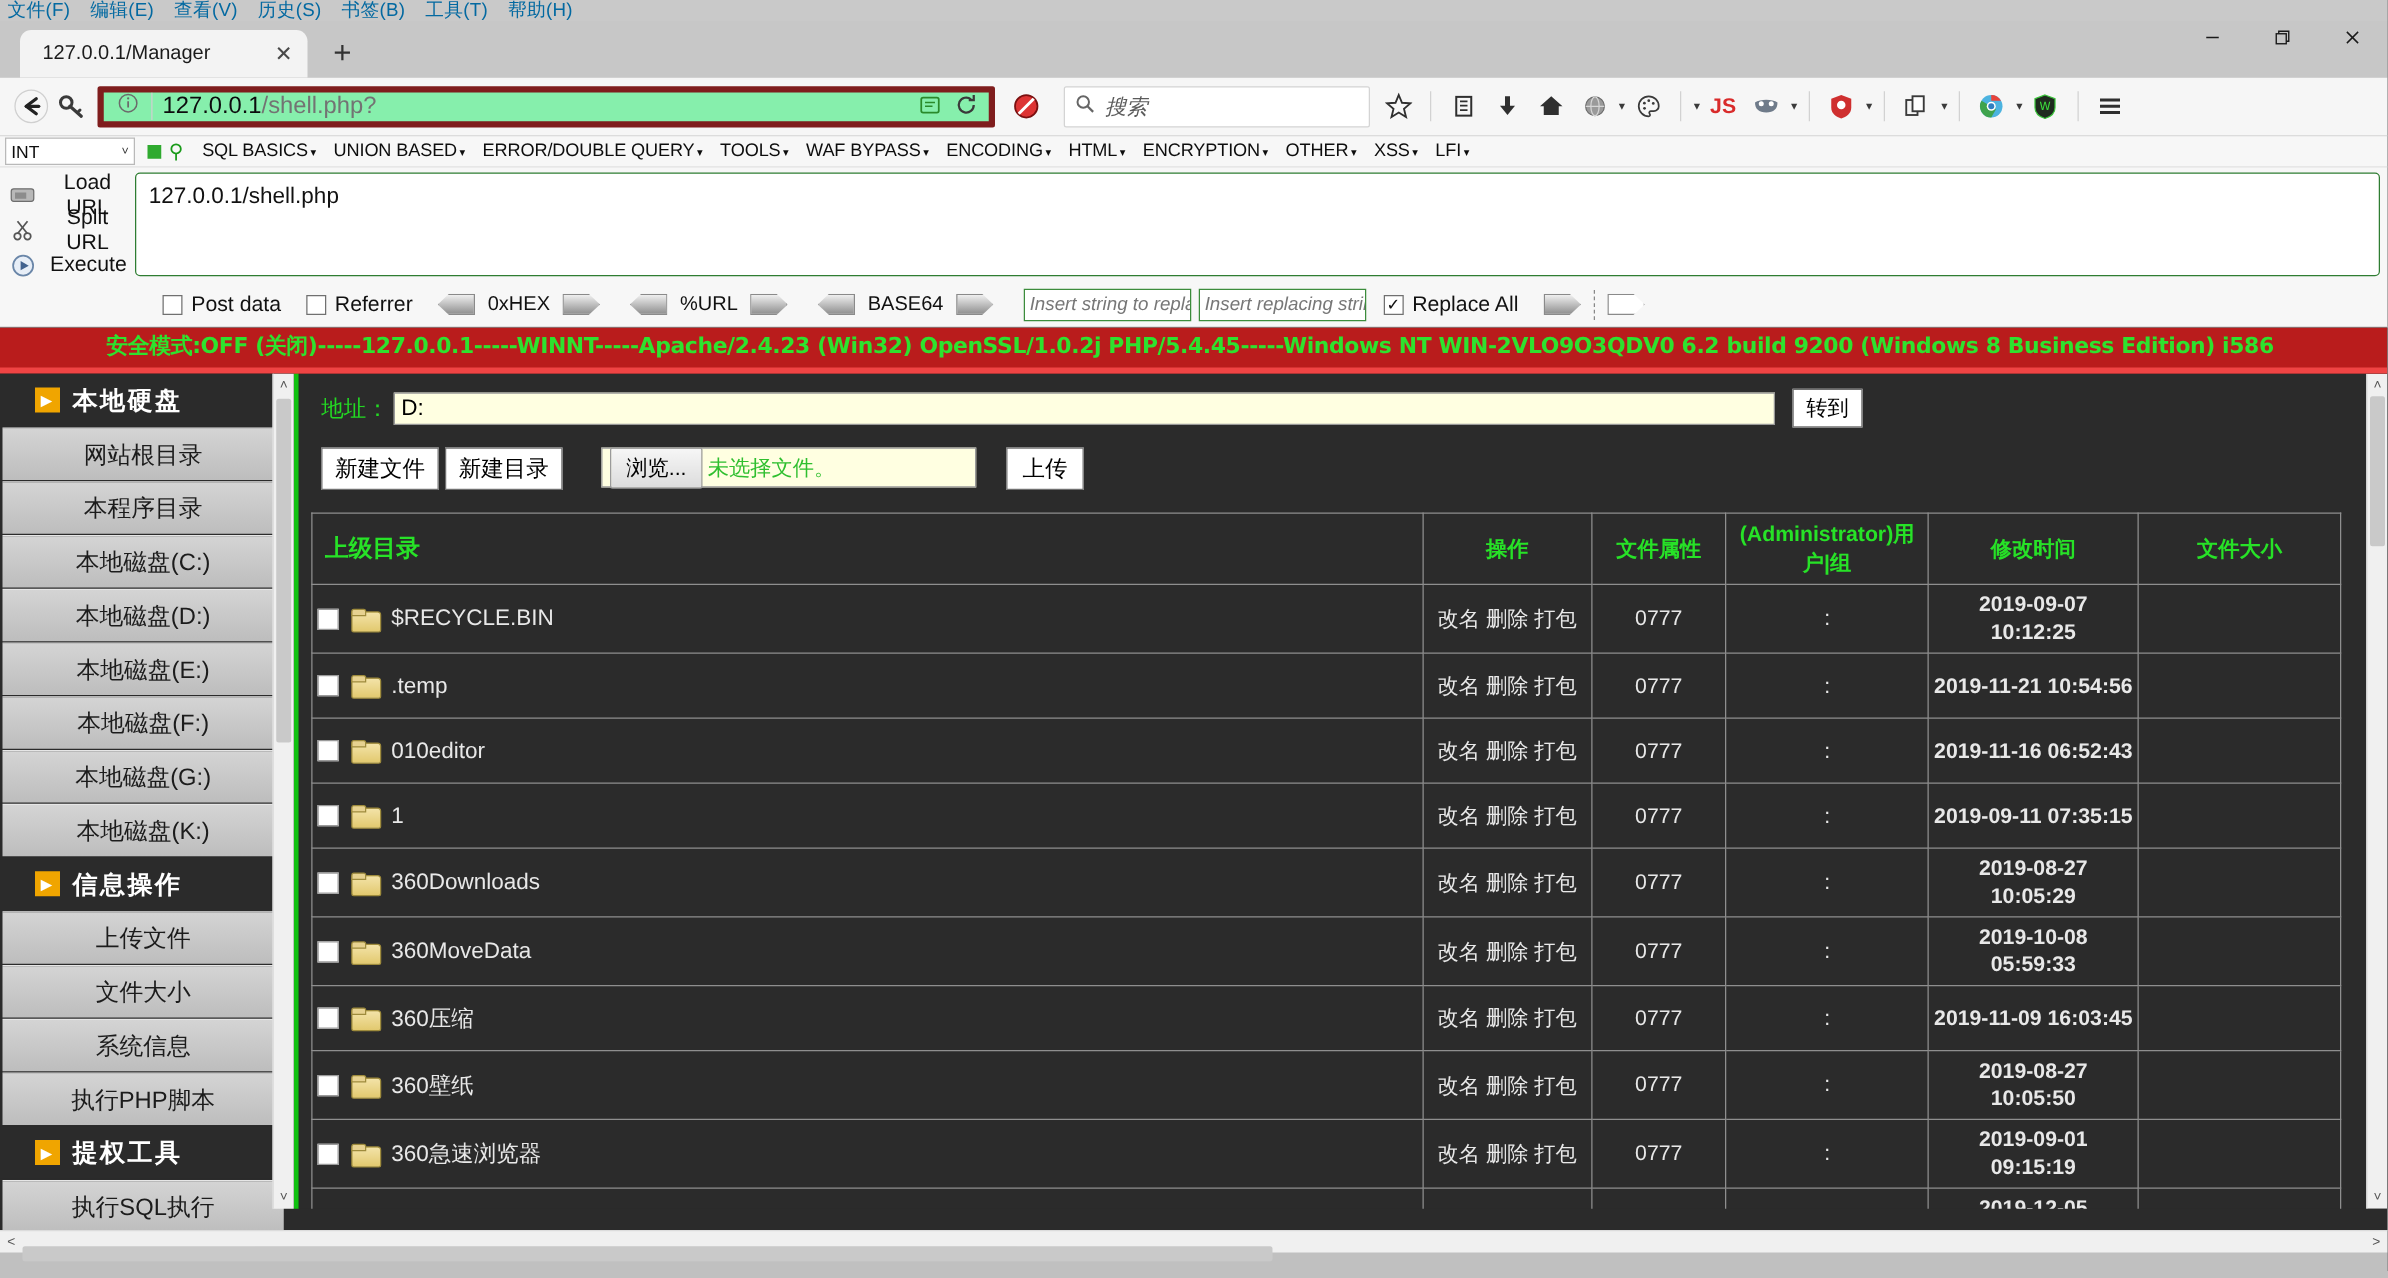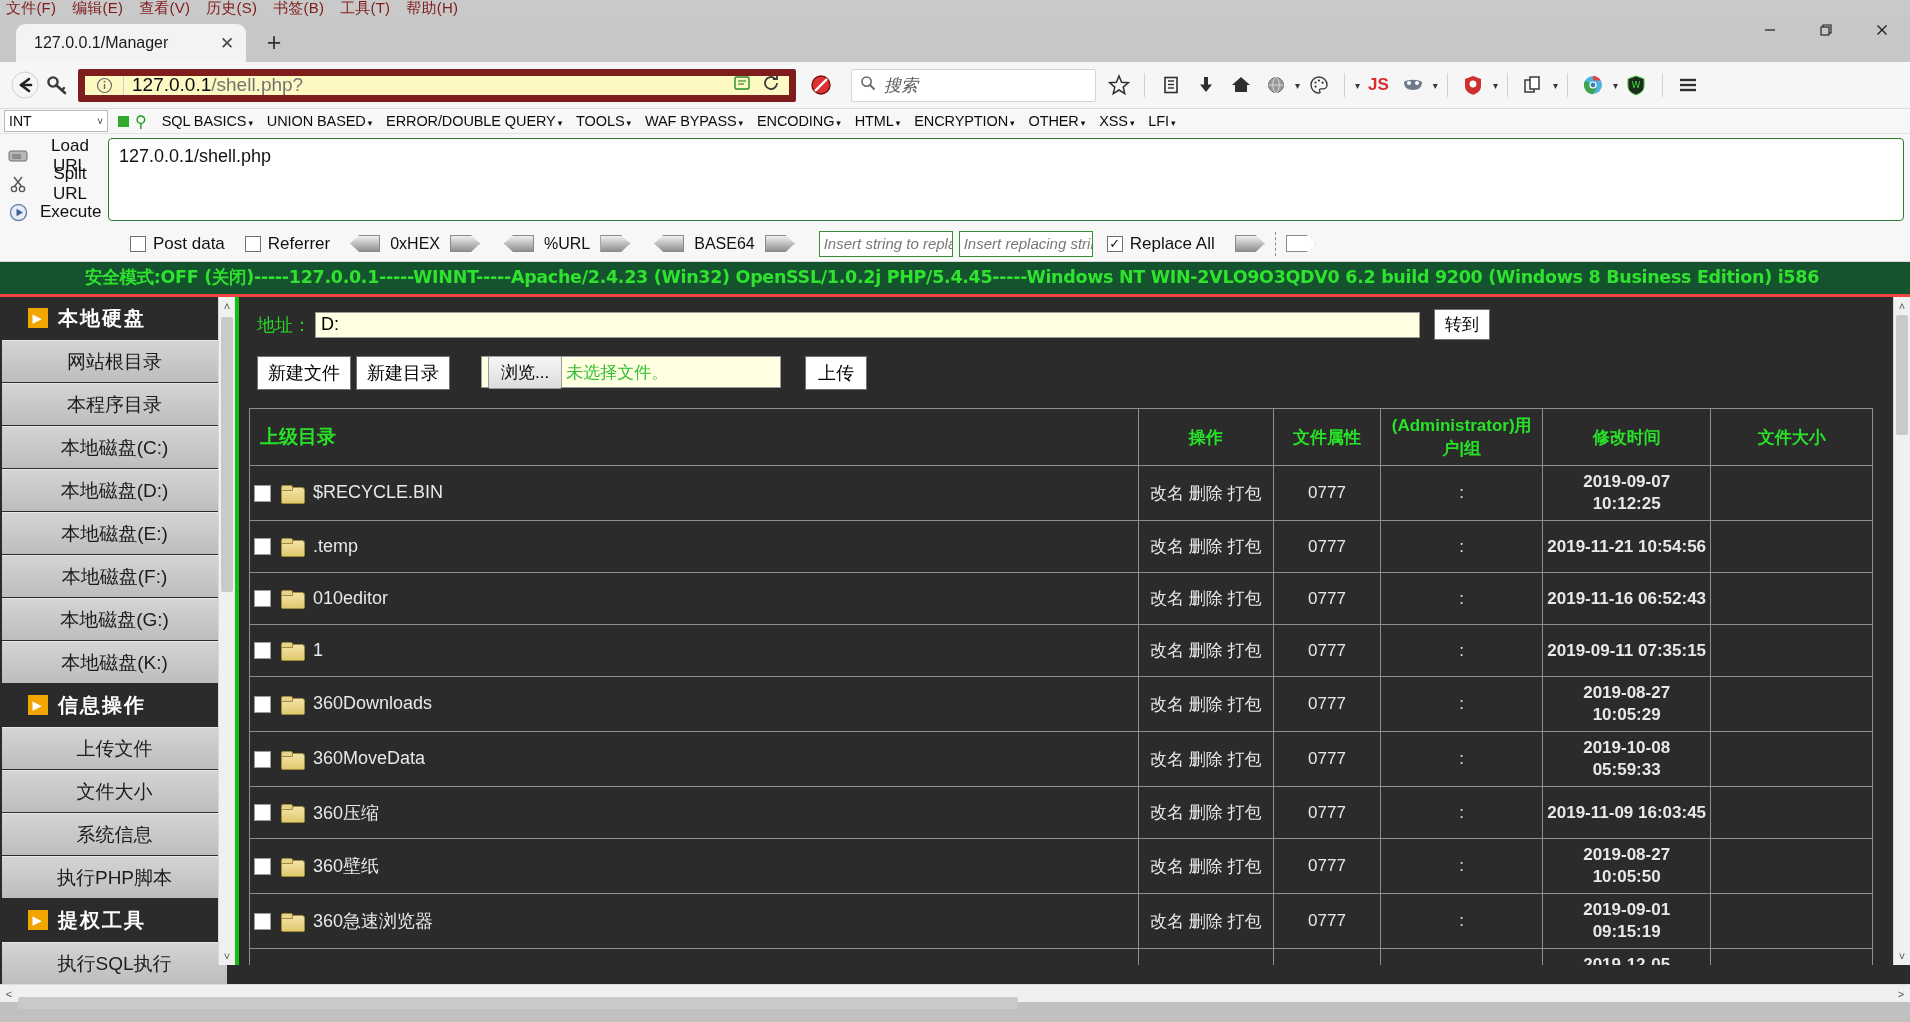--- a/index.html
+++ b/index.html
@@ -12,21 +12,21 @@
   }
 
   
   .ff-menubar {
     height: 17px;
     background: #c9c9c9;
     display: flex;
     align-items: center;
     padding-left: 6px;
     font-size: 15px;
-    color: #7f1d1d;
+    color: #0369a1;
     gap: 16px;
     position: relative;
     z-index: 5;
   }
   .ff-menubar .mi { white-space: nowrap; font-size: 15px; letter-spacing: .2px; }
 
   .ff-titlezone {
     height: 45px;
     background: #c7c7c7;
     position: relative;
@@ -81,24 +81,24 @@
   }
   .nav-ico {
     width: 33px; height: 33px;
     display: flex; align-items: center; justify-content: center;
     color: #2b2b2b;
     flex: 0 0 auto;
   }
   .urlbar {
     flex: 0 0 718px;
     height: 33px; margin-left: 4px;
-    background: #fef9c3;
-    border: 7px solid #7f1d1d;
+    background: #86efac;
+    border: 5px solid #7f1d1d;
     border-radius: 2px;
-    display: flex; align-items: center;
+    display: flex; align-items: flex-start;
     padding: 0 8px;
     overflow: hidden;
   }
   .url-info {
     width: 22px; flex: 0 0 22px; color: #6b6b6b;
     display:flex; align-items:center; justify-content:center;
   }
   .url-sep { width:1px; height:22px; background:#cfcfcf; margin:0 8px; flex:0 0 1px;}
   .url-text { font-size: 19px; color: #0c0c0d; white-space: nowrap; }
   .url-text .dim { color: #737373; }
@@ -185,31 +185,31 @@
   .vsep { width:1px; height:24px; border-left: 1px dashed #888; margin: 0 10px; }
 
   
   .page {
     position: relative;
     height: 722px;
     background: #2b2b2b;
     overflow: hidden;
   }
   .sysbanner {
-    background: #14532d;
+    background: #b91c1c;
     color: #2ee22e;
     font-family: "DejaVu Sans", sans-serif;
     font-weight: bold;
     font-size: 17.5px;
     text-align: center;
     line-height: 26px;
     padding: 2px 10px 4px 4px;
     letter-spacing: -0.3px;
     white-space: normal;
-    border-bottom: 3px solid #ef4444;
+    border-bottom: 5px solid #ef4444;
   }
   .content-wrap { display: flex; height: 668px; }
 
   .sidebar {
     width: 235px; flex: 0 0 235px;
     background: #2b2b2b;
     position: relative;
   }
   .sb-group {
     display: flex; align-items: center;

